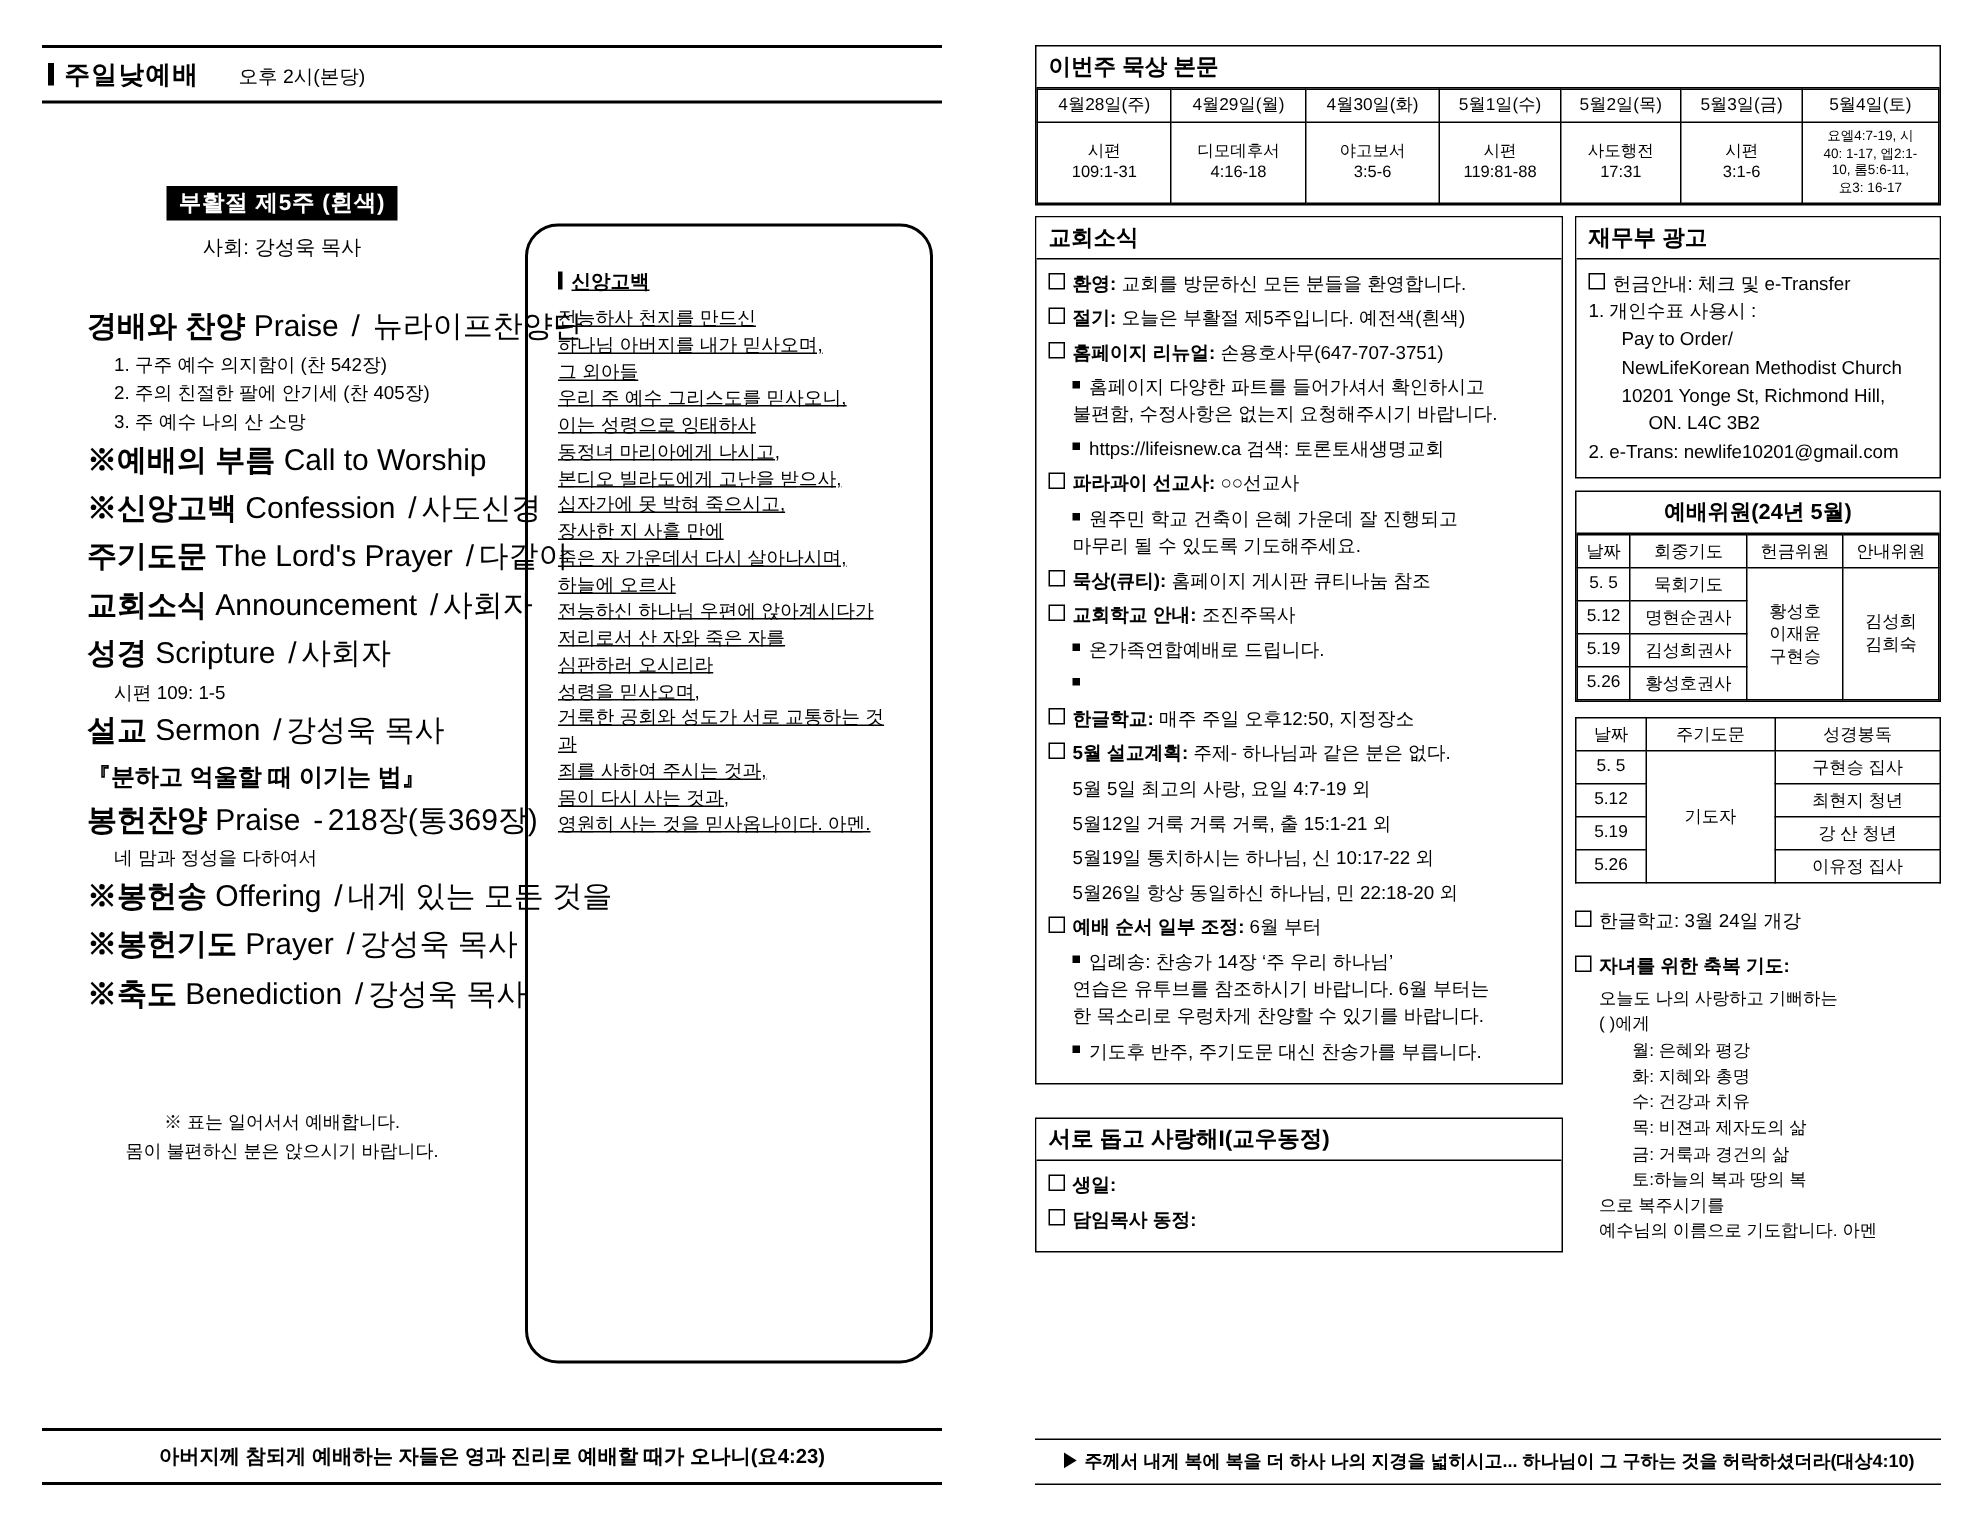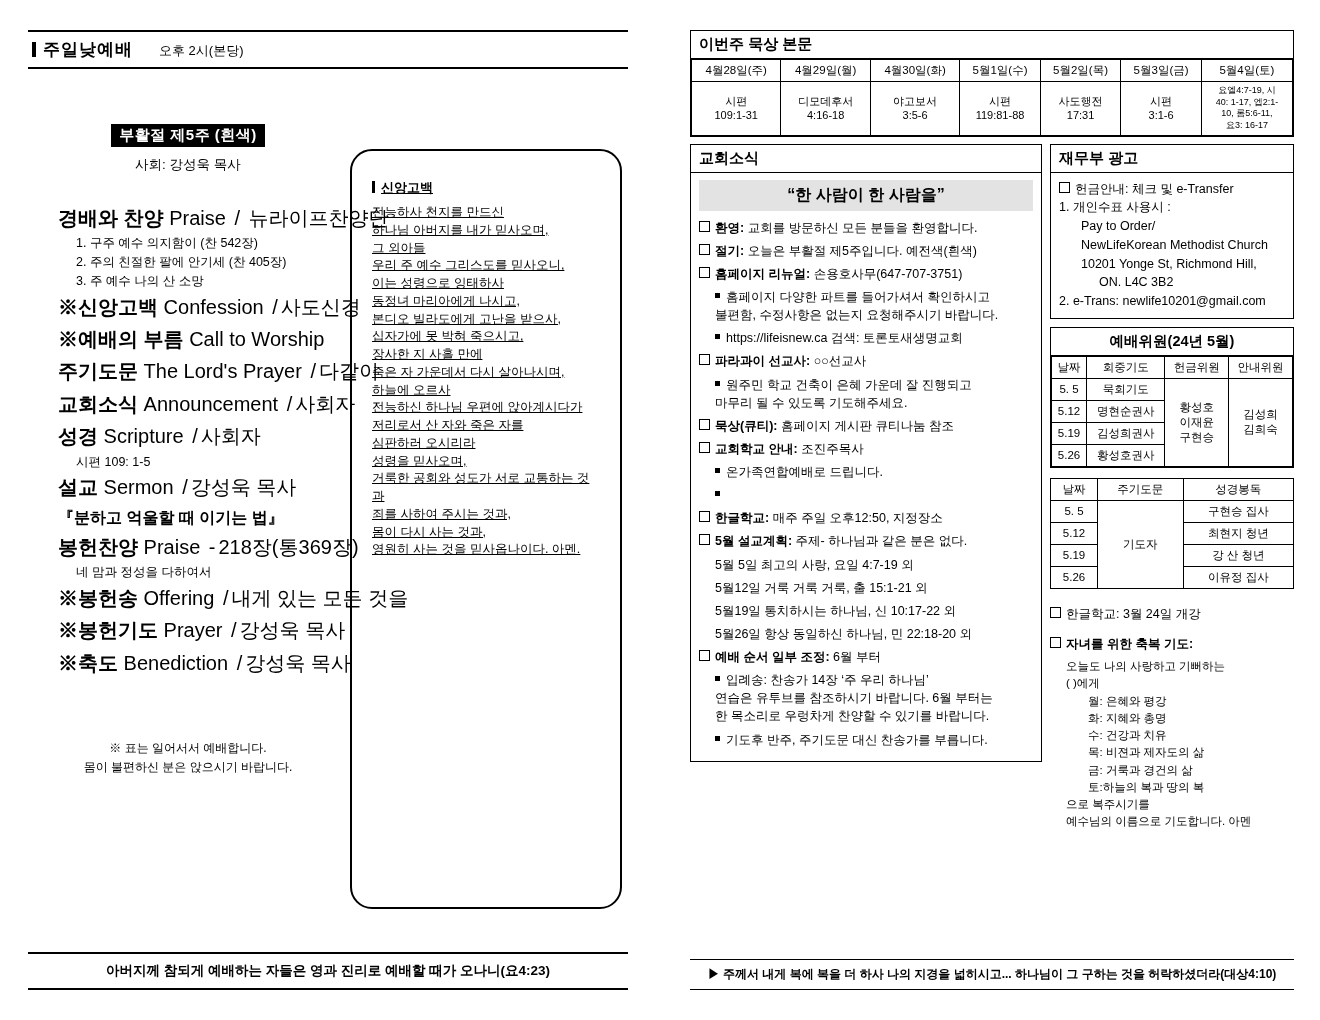--- a/index.html
+++ b/index.html
@@ -114,27 +114,27 @@
             <span class="ko">경배와 찬양</span>
             <span>Praise</span>
             <span class="sep">/</span>
             <span>뉴라이프찬양단</span>
           </div>
           <div class="osub">1.  구주 예수 의지함이 (찬 542장)</div>
           <div class="osub">2.  주의 친절한 팔에 안기세 (찬 405장)</div>
           <div class="osub">3.  주 예수 나의 산 소망</div>
 
           <div class="oitem">
+            <span class="ko">※예배의 부름</span>
+            <span>Call to Worship</span>
+          </div>
+          <div class="oitem">
             <span class="ko">※신앙고백</span>
             <span>Confession</span>
             <span class="sep">/</span><span>사도신경</span>
-          </div>
-          <div class="oitem">
-            <span class="ko">※예배의 부름</span>
-            <span>Call to Worship</span>
           </div>
           <div class="oitem">
             <span class="ko">주기도문</span>
             <span>The Lord's Prayer</span>
             <span class="sep">/</span><span>다같이</span>
           </div>
           <div class="oitem">
             <span class="ko">교회소식</span>
             <span>Announcement</span>
             <span class="sep">/</span><span>사회자</span>
@@ -248,21 +248,20 @@
       </tbody>
         </table>
     </div>
 
     <div class="two">
 
       <div class="colA">
         <div class="panel">
           <div class="hd">교회소식</div>
           <div class="bd">
-            <div class="slogan">“한 사람이 한 사람을”</div>
 
             <div class="li"><span class="chk"></span><b>환영:</b> <span>교회를 방문하신 모든 분들을 환영합니다.</span></div>
 
             <div class="li"><span class="chk"></span><b>절기:</b> <span>오늘은 부활절 제5주입니다. 예전색(흰색)</span></div>
 
             <div class="li"><span class="chk"></span><b>홈페이지 리뉴얼:</b> <span>손용호사무(647-707-3751)</span></div>
             <div class="li ind" style="white-space:pre-line"><span class="sq"></span><span>홈페이지 다양한 파트를 들어가셔서 확인하시고
 불편함, 수정사항은 없는지 요청해주시기 바랍니다.</span></div>
             <div class="li ind"><span class="sq"></span><span>https://lifeisnew.ca     검색: 토론토새생명교회</span></div>
 
@@ -285,20 +284,27 @@
             <div class="li ind">5월26일 항상 동일하신 하나님, 민 22:18-20 외</div>
 
             <div class="li"><span class="chk"></span><b>예배 순서 일부 조정:</b> <span>6월 부터</span></div>
             <div class="li ind" style="white-space:pre-line"><span class="sq"></span><span>입례송: 찬송가 14장 ‘주 우리 하나님’
 연습은 유투브를 참조하시기 바랍니다. 6월 부터는
 한 목소리로 우렁차게 찬양할 수 있기를 바랍니다.</span></div>
             <div class="li ind"><span class="sq"></span><span>기도후 반주, 주기도문 대신 찬송가를 부릅니다.</span></div>
           </div>
         </div>
 
+        <div class="panel" style="margin-top:22px">
+          <div class="hd">서로 돕고 사랑해I(교우동정)</div>
+          <div class="bd">
+            <div class="li"><span class="chk"></span><b>생일:</b></div>
+            <div class="li"><span class="chk"></span><b>담임목사 동정:</b></div>
+          </div>
+        </div>
       </div>
 
       <div class="colB">
 
         <div class="panel">
           <div class="hd">재무부 광고</div>
           <div class="bd fin">
             <div><span class="chk"></span><span>헌금안내: 체크 및 e-Transfer</span></div>
             <div>1.  개인수표 사용시 :</div>
             <div style="padding-left:22px">Pay to Order/</div>

